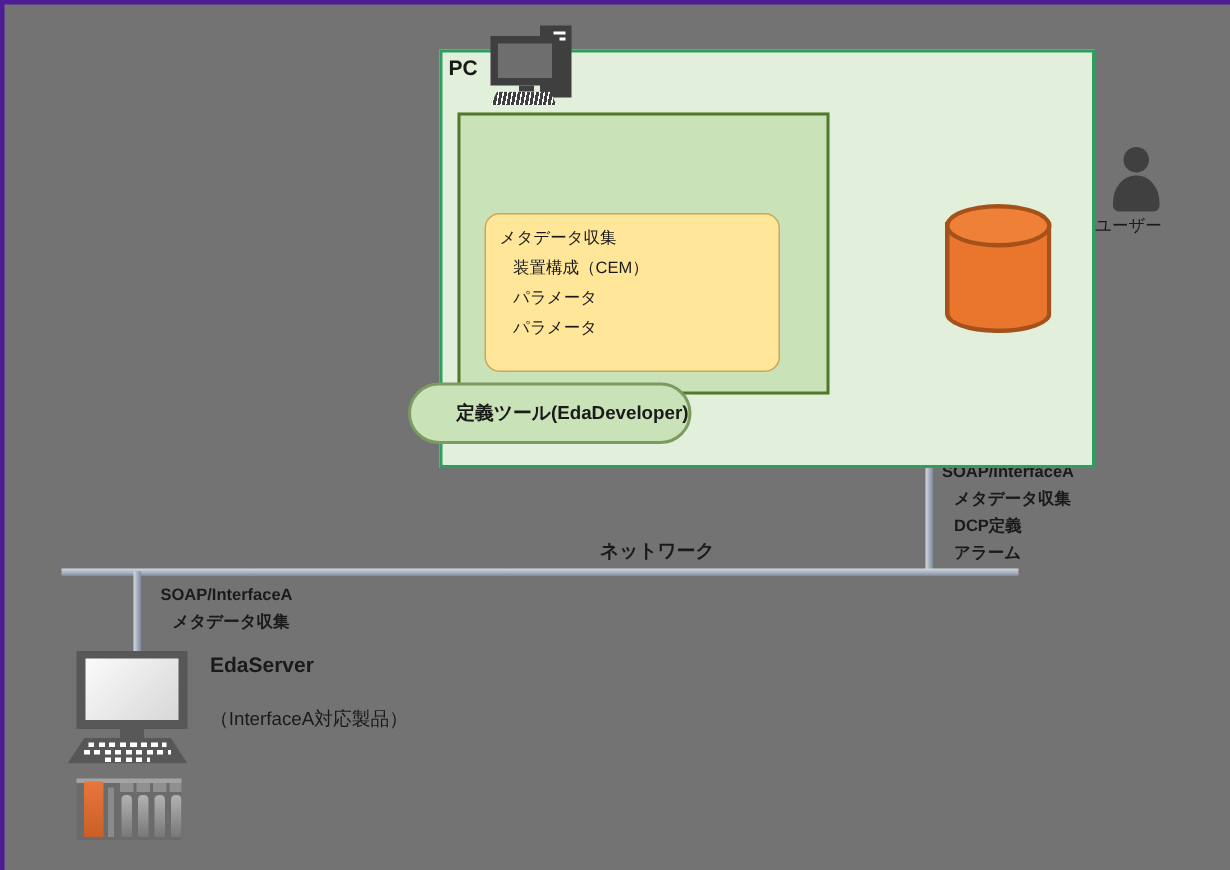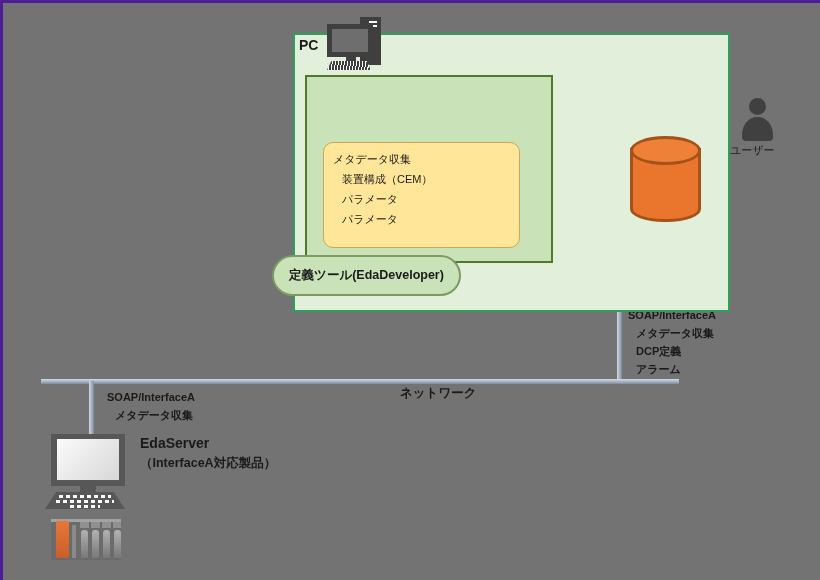--- a/index.html
+++ b/index.html
@@ -29,21 +29,21 @@
   .adapter-label{left:312px;top:80px;font-size:12px;font-weight:bold;z-index:3;}
 
   
   .note{left:320px;top:139px;width:197px;height:106px;background:#FFE699;border:1.5px solid #C9A959;border-radius:10px;z-index:3;
     font-size:11px;line-height:20px;padding:6px 0 0 9px;box-sizing:border-box;}
   .note .ln{white-space:nowrap;}
   .note .ind{padding-left:9px;}
 
   
   .ellipse{left:269px;top:252px;width:189px;height:41px;background:#C9E2B8;border:2px solid #7C9A62;border-radius:21px;
-    display:flex;align-items:center;justify-content:center;font-size:12.5px;font-weight:bold;z-index:4;box-sizing:border-box;}
+    display:flex;align-items:center;justify-content:flex-end;font-size:12.5px;font-weight:bold;z-index:4;box-sizing:border-box;}
 
   
   .cyl{left:627px;top:133px;width:71px;height:89px;z-index:3;}
   .cyl-body{left:0;top:12px;width:65px;height:71px;background:#E9762C;border:3px solid #A4521A;border-top:none;
     border-radius:0 0 34px 34px / 0 0 13px 13px;}
   .cyl-top{left:0;top:0;width:65px;height:23px;background:#EE8038;border:3px solid #A4521A;border-radius:50%;}
 
   
   .user-head{left:746px;top:95px;width:17px;height:17px;border-radius:50%;background:#404040;}
   .user-body{left:739px;top:114px;width:31px;height:24px;background:#404040;border-radius:15px 15px 4px 4px / 18px 18px 4px 4px;}
@@ -53,25 +53,25 @@
   .v-line{width:5px;background:linear-gradient(to right,#d3d9e2,#7e8a9c);z-index:0;}
   .right-line{left:614px;top:305px;height:73px;}
   .left-line{left:86px;top:378px;height:55px;}
   .net-line{left:38px;top:376px;width:638px;height:5px;background:linear-gradient(to bottom,#d3d9e2 0%,#a8b1c0 55%,#7e8a9c 100%);}
 
   .conn-text{font-size:11px;font-weight:bold;line-height:18px;white-space:nowrap;}
   .right-text{left:625px;top:303px;}
   .left-text{left:104px;top:385px;}
   .conn-text .ind{padding-left:8px;}
 
-  .net-label{left:397px;top:356px;font-size:12.5px;font-weight:bold;margin-top:26px;}
+  .net-label{left:397px;top:356px;font-size:12.5px;font-weight:bold;}
 
   
   .srv-title{left:137px;top:432px;font-size:14px;font-weight:bold;}
-  .srv-sub{left:137px;top:452px;font-size:12.5px;font-weight:bold;}
+  .srv-sub{left:137px;top:468px;font-size:12.5px;font-weight:normal;}
 
   .mon{left:48px;top:431px;width:74px;height:52px;background:#575757;z-index:2;}
   .mon-screen{left:54px;top:436px;width:62px;height:41px;background:linear-gradient(135deg,#fbfbfb,#d7d7d7);z-index:3;}
   .mon-stand{left:77px;top:483px;width:16px;height:6px;background:#575757;}
   .kbd{left:42px;top:489px;width:80px;height:17px;background:#575757;clip-path:polygon(14% 0,86% 0,100% 100%,0 100%);z-index:2;}
   .kbd-row{position:absolute;left:14px;height:3px;background:repeating-linear-gradient(to right,#ffffff 0 4px,transparent 4px 7px);width:52px;}
   .kbd-row.r1{top:3px;}
   .kbd-row.r2{top:8px;width:58px;left:11px;}
   .kbd-row.r3{top:13px;width:30px;left:25px;}
 

